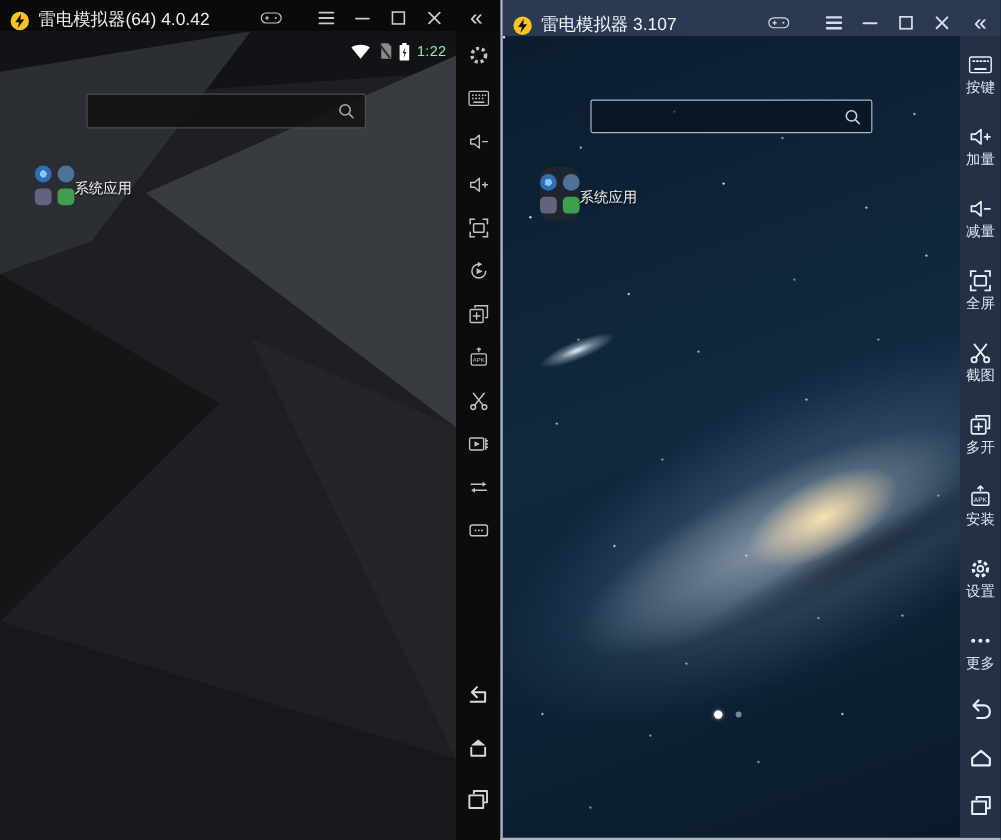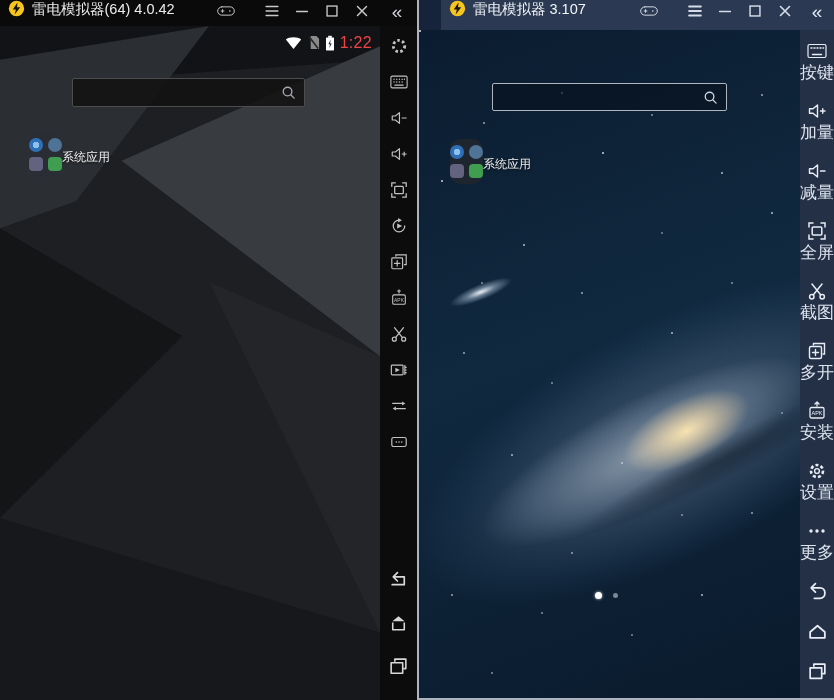--- a/index.html
+++ b/index.html
@@ -7,23 +7,23 @@
     font-family:"Liberation Sans", sans-serif; }
   .stage { position:relative; width:834px; height:700px; }
 
   
   .window { position:absolute; top:0; height:700px; display:flex; flex-direction:column; }
   .window-left  { left:0;   width:417px; background:#0b0b0c; }
   .window-right { left:417px; width:417px; background:#16233a;
                   border-left:2px solid #aeb4bd; border-bottom:2px solid #aeb4bd; }
 
   
-  .titlebar { display:flex; align-items:flex-start; flex:0 0 auto; }
+  .titlebar { display:flex; align-items:flex-end; flex:0 0 auto; }
   .window-left  .titlebar { height:26px; background:#0a0a0a; }
-  .window-right .titlebar { height:30px; background:#2b3a52;margin-left:22px; }
+  .window-right .titlebar { height:30px; background:#2b3a52; }
   .logo { width:17px; height:17px; margin:0 7px 0 8px; flex:0 0 auto; }
   .win-title { color:#ededed; font-size:14.5px; white-space:nowrap; }
   .window-right .win-title { color:#f2f5fa; }
   .tb-icons { display:flex; align-items:center; margin-left:auto; }
   .tb-btn { width:30px; height:22px; display:flex; align-items:center; justify-content:center;
             color:#c9c9c9; cursor:default; }
   .window-right .tb-btn { color:#d7dde8; }
   .tb-gamepad { margin-right:16px; }
   .collapse-btn { width:40px; height:100%; display:flex; align-items:center; justify-content:center;
             color:#cfd3da; font-size:19px; line-height:1; }
@@ -73,21 +73,21 @@
     background:radial-gradient(closest-side, rgba(255,232,178,.95), rgba(255,222,165,.45) 40%, transparent 75%); }
   .galaxy .dust { position:absolute; left:30%; top:56%; width:52%; height:16%;
     background:radial-gradient(closest-side, rgba(15,25,40,.55), transparent 80%); }
   .galaxy-small { position:absolute; left:16px; top:251px; width:92px; height:22px;
     transform:rotate(-22deg);
     background:radial-gradient(closest-side, rgba(245,250,255,.95), rgba(200,220,242,.45) 32%, transparent 72%); }
 
   
   .statusbar { position:absolute; top:0; left:0; right:0; height:26px;
     display:flex; align-items:center; justify-content:flex-end; gap:5px; padding:7px 8px 0 0; }
-  .status-time { color:#ef4444; font-size:16px; letter-spacing:.3px; }
+  .status-time { color:#86efac; font-size:12px; letter-spacing:.3px; }
 
   
   .searchbar { position:absolute; display:flex; align-items:center; border-radius:2px; }
   .window-left  .searchbar { left:72px; top:52px; width:233px; height:29px;
     background:rgba(18,18,18,.88); border:1px solid #4d4d4d; }
   .window-right .searchbar { left:73px; top:53px; width:235px; height:28px;
     background:rgba(8,15,25,.55); border:1px solid #aeb6bf; }
   .search-input { flex:1; height:100%; background:transparent; border:none; outline:none;
     color:#ddd; font-size:13px; padding:0 6px; }
   .search-mag { flex:0 0 auto; margin-right:8px; color:#a7adb3; display:flex; }
@@ -116,21 +116,21 @@
   .dot.idle { width:5px; height:5px; background:rgba(150,162,178,.8); }
 
   
   .sidebar { flex:0 0 auto; display:flex; flex-direction:column; }
   .window-left  .sidebar { width:37px; background:#0c0c0d; padding-top:2px; }
   .window-right .sidebar { width:34px; background:#243046; }
   .sb-item { display:flex; flex-direction:column; align-items:center; justify-content:center;
     color:#c2c2c2; cursor:default; }
   .window-left .sb-item { height:36px; }
   .window-right .sb-item { height:60px; color:#e8edf5; padding-top:2px; }
-  .sb-label { margin-top:3px; font-size:17px; color:#dde4ee; line-height:1; white-space:nowrap; }
+  .sb-label { margin-top:3px; font-size:12px; color:#dde4ee; line-height:1; white-space:nowrap; }
   .sb-spacer { flex:1 1 auto; }
   .sb-nav { display:flex; flex-direction:column; padding-bottom:12px; }
   .window-left .sb-nav .sb-item { height:43px; color:#d8d8d8; }
   .window-right .sb-nav { padding-bottom:8px; }
   .window-right .sb-nav .sb-item { height:40px; }
 
   svg { display:block; }
   .ic  { width:20px; height:20px; }
   .ic-sm { width:18px; height:18px; }
   .ic-nav { width:21px; height:21px; }

